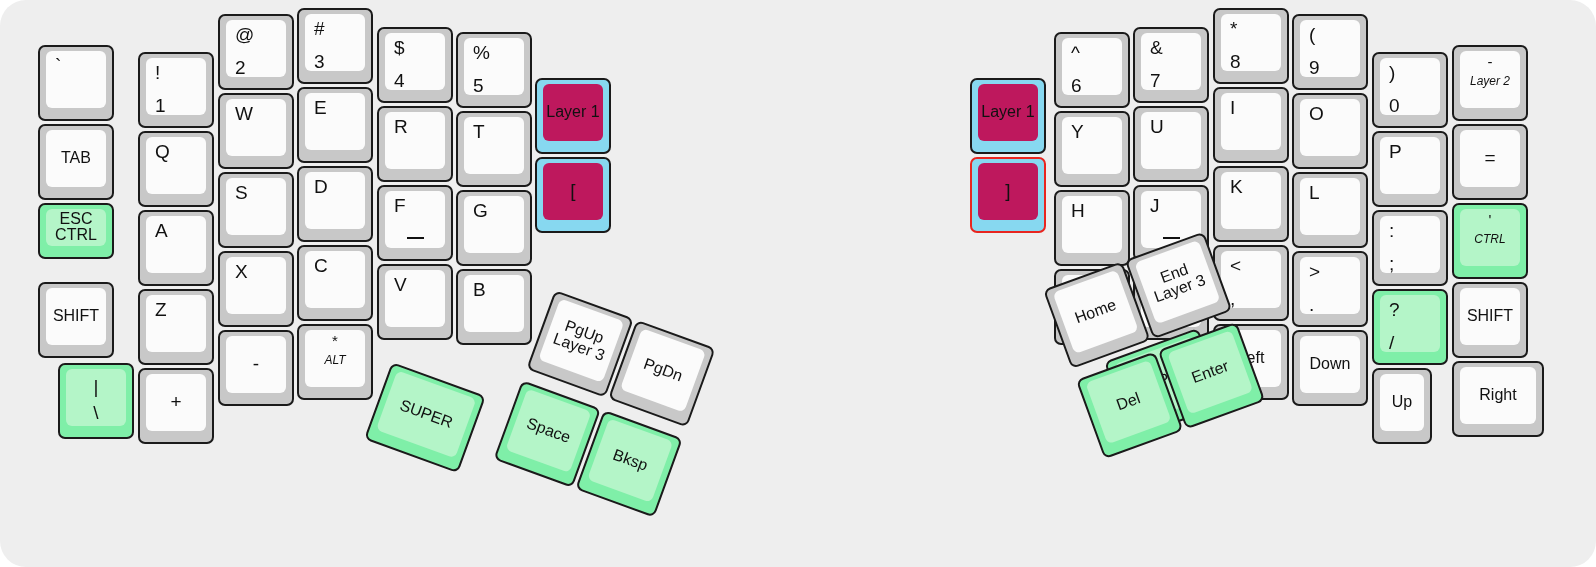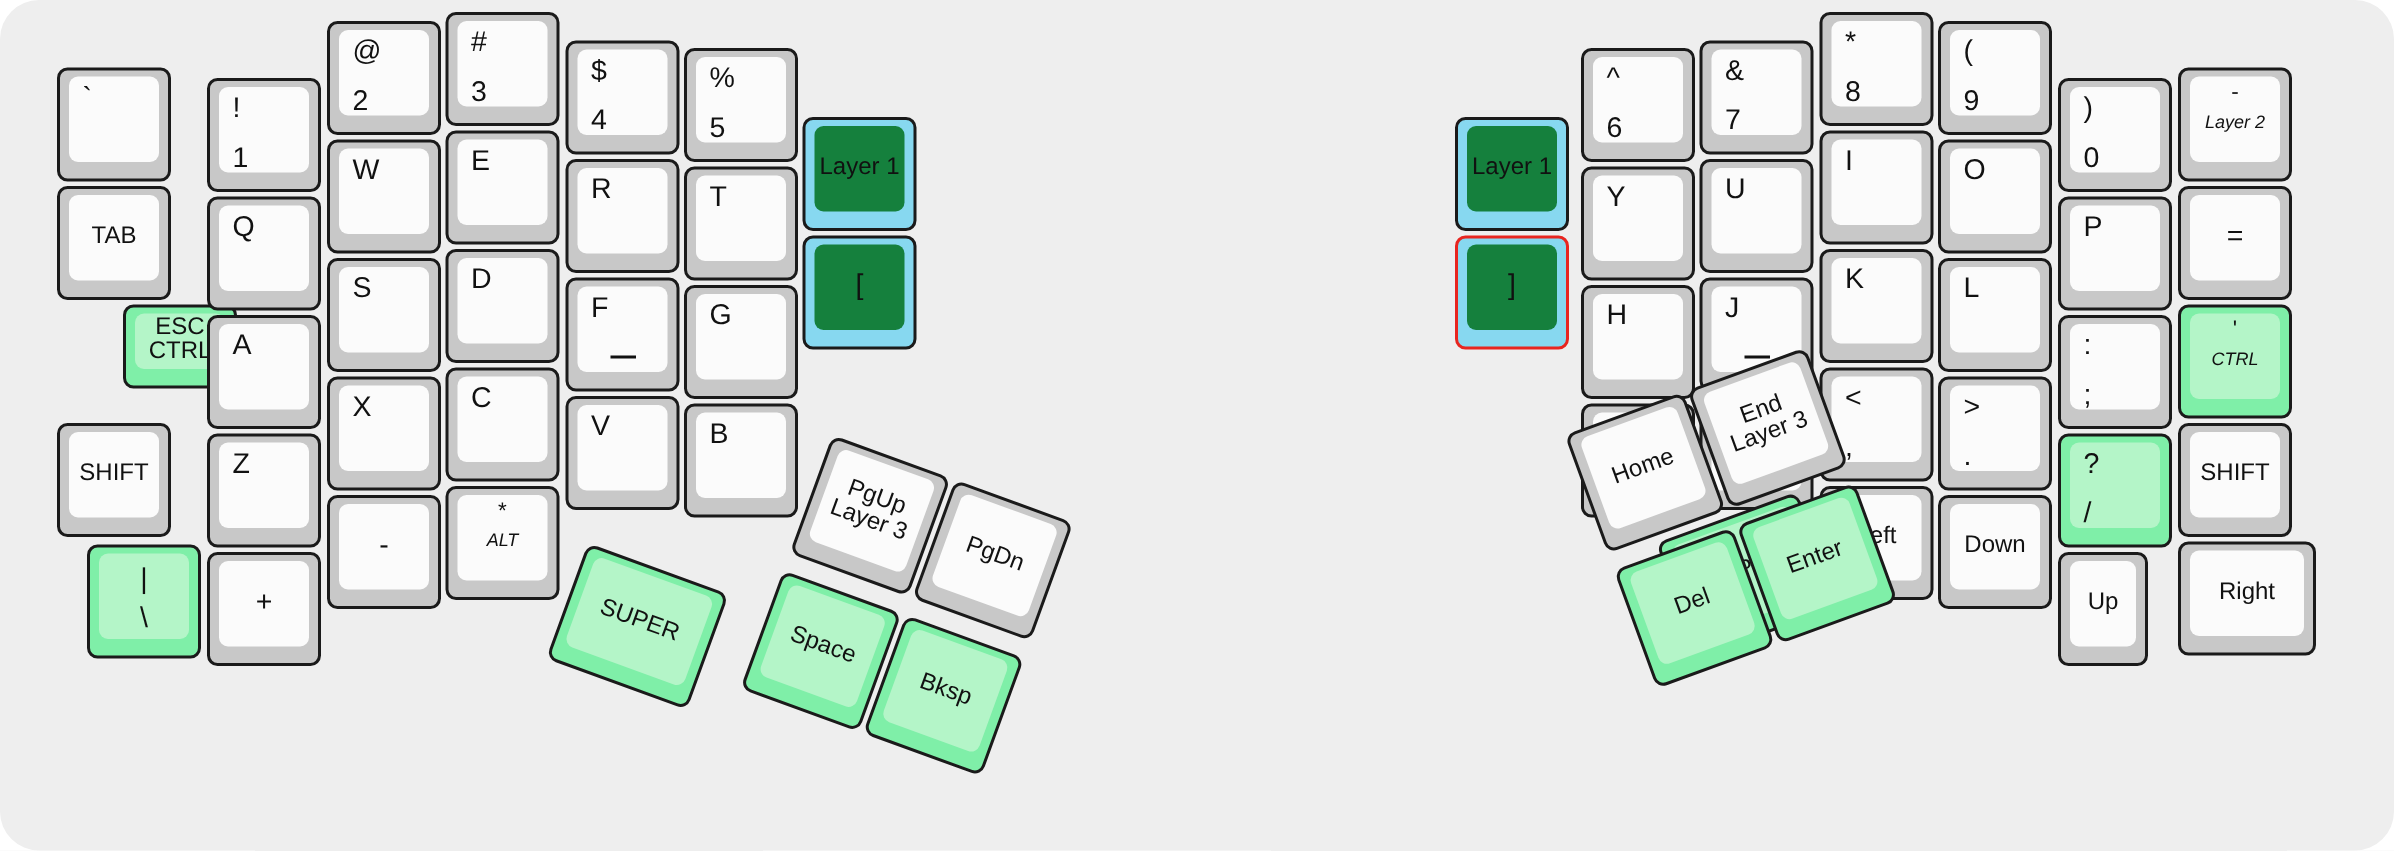--- a/index.html
+++ b/index.html
@@ -14,21 +14,21 @@
        border:2px solid #1a1a1a;border-radius:7px;
        background:#c8c8c8;}
   
   .cap{position:absolute;left:6px;top:4px;right:6px;bottom:11px;
        border-radius:6px;background:#fbfbfb;overflow:hidden;}
 
   
   .key.green{background:#7fefa8;}
   .key.green .cap{background:#b4f5c8;}
   .key.blue{background:#87d8f0;}
-  .key.blue .cap{background:#15803d;}
+  .key.blue .cap{background:#be185d;}
   .key.sel{border-color:#e8251f;}
 
   
   .lg{position:absolute;color:#111;line-height:1.05;white-space:pre;}
   
   .lg.tl{left:9px;top:5px;font-size:19px;}
   .lg.bl{left:9px;top:38px;font-size:19px;}
   
   .lg.ctr{left:0;right:0;top:50%;transform:translateY(-52%);
           text-align:center;font-size:16px;}
@@ -61,21 +61,21 @@
         <div class="key" style="left: 38px; top: 45px; width: 76px; height: 76px;">
           <div class="cap">
             <span class="lg tl">`</span>
           </div>
         </div>
         <div class="key" style="left: 38px; top: 124px; width: 76px; height: 76px;">
           <div class="cap">
             <span class="lg ctr">TAB</span>
           </div>
         </div>
-        <div class="key green" style="left: 38px; top: 203px; width: 76px; height: 56px; margin-left: 44px;">
+        <div class="key green" style="left: 38px; top: 203px; width: 76px; height: 56px;">
           <div class="cap">
             <div class="lg ctr2">ESC
 CTRL</div>
           </div>
         </div>
         <div class="key" style="left: 38px; top: 282px; width: 76px; height: 76px;">
           <div class="cap">
             <span class="lg ctr">SHIFT</span>
           </div>
         </div>

